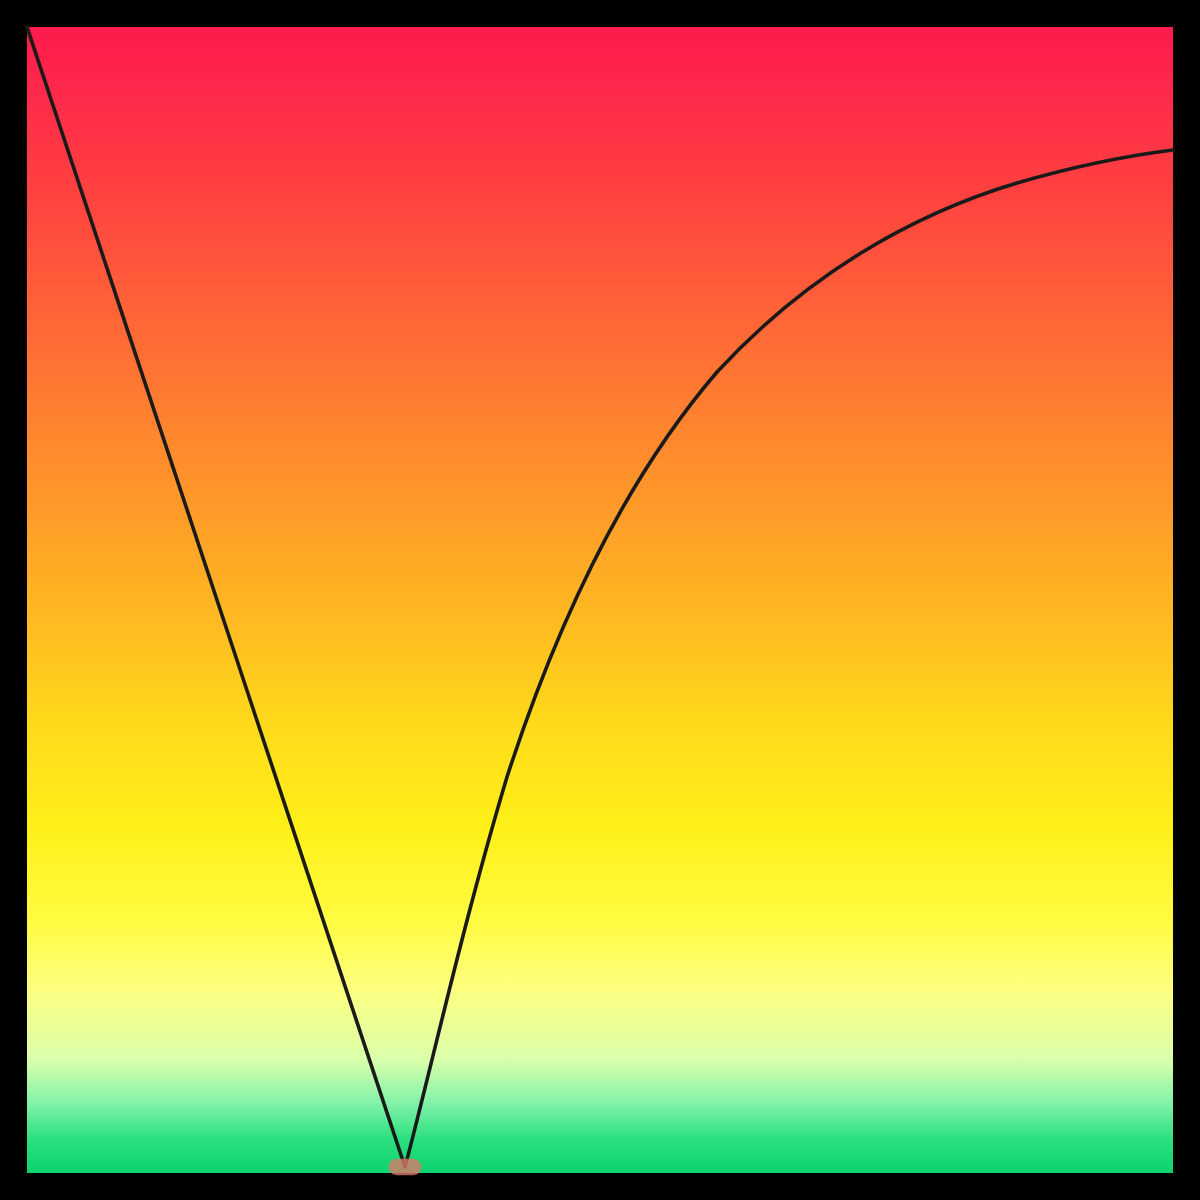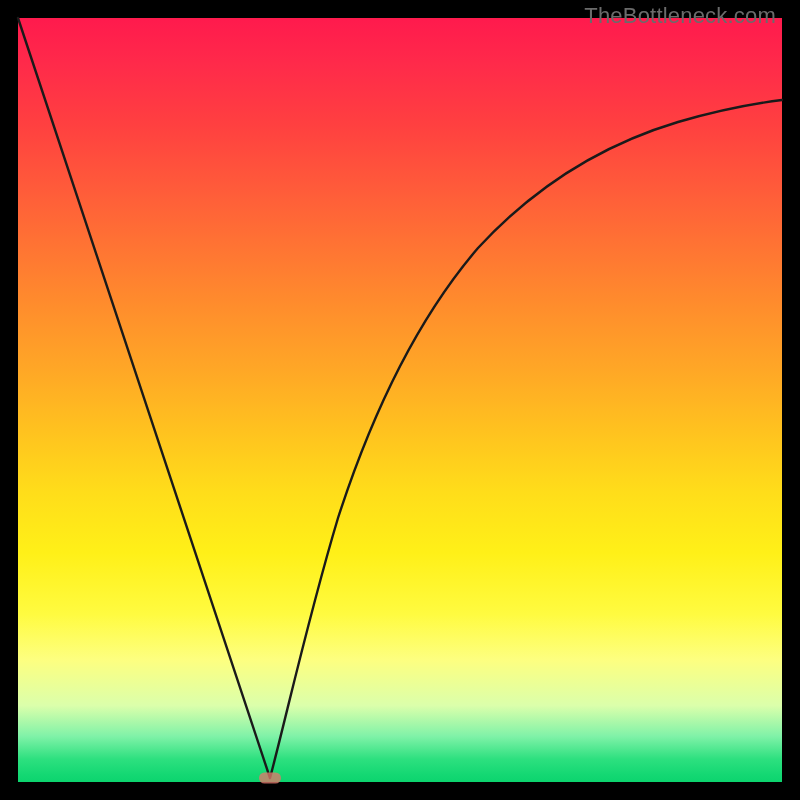--- a/index.html
+++ b/index.html
@@ -87,14 +87,13 @@
                C 268 700, 290 600, 320 500
                C 355 392, 400 300, 460 230
                C 520 165, 590 125, 660 104
                C 708 90, 740 85, 764 82" fill="none" stroke="#1a1a1a" stroke-width="2.4" stroke-linecap="round" stroke-linejoin="round"></path>
     </svg>
 
     <div class="marker" style="left:252px; top:760px;"></div>
 
   </div>
 
-  <div class="watermark">TheBottleneck.com</div>
 </div>
 
 </body></html>

